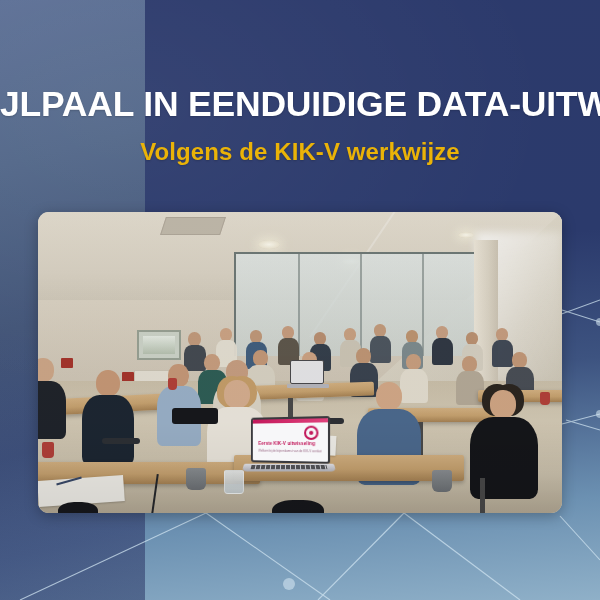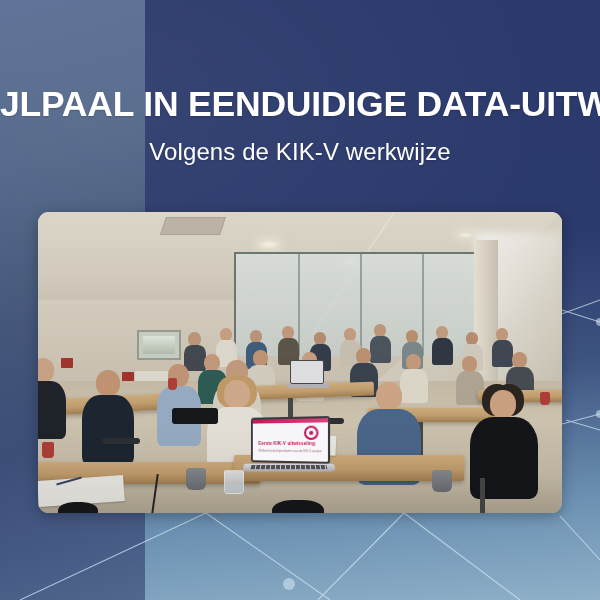--- a/index.html
+++ b/index.html
@@ -66,23 +66,23 @@
     line-height:1.02;
     font-weight:bold;
     letter-spacing:-0.2px;
     white-space:nowrap;
     text-align:center;
     transform:scaleX(1.0);
     text-shadow:0 1px 2px rgba(0,0,0,0.18);
   }
   .subline {
     margin-top:16px;
-    color:#ffffff;
+    color:#eab308;
     font-size:24px;
-    font-weight:normal;
+    font-weight:bold;
     letter-spacing:0.1px;
     white-space:nowrap;
     text-shadow:0 1px 2px rgba(0,0,0,0.18);
   }
 
   
   .photo-frame {
     position:absolute;
     left:38px; top:212px;
     width:524px; height:301px;

